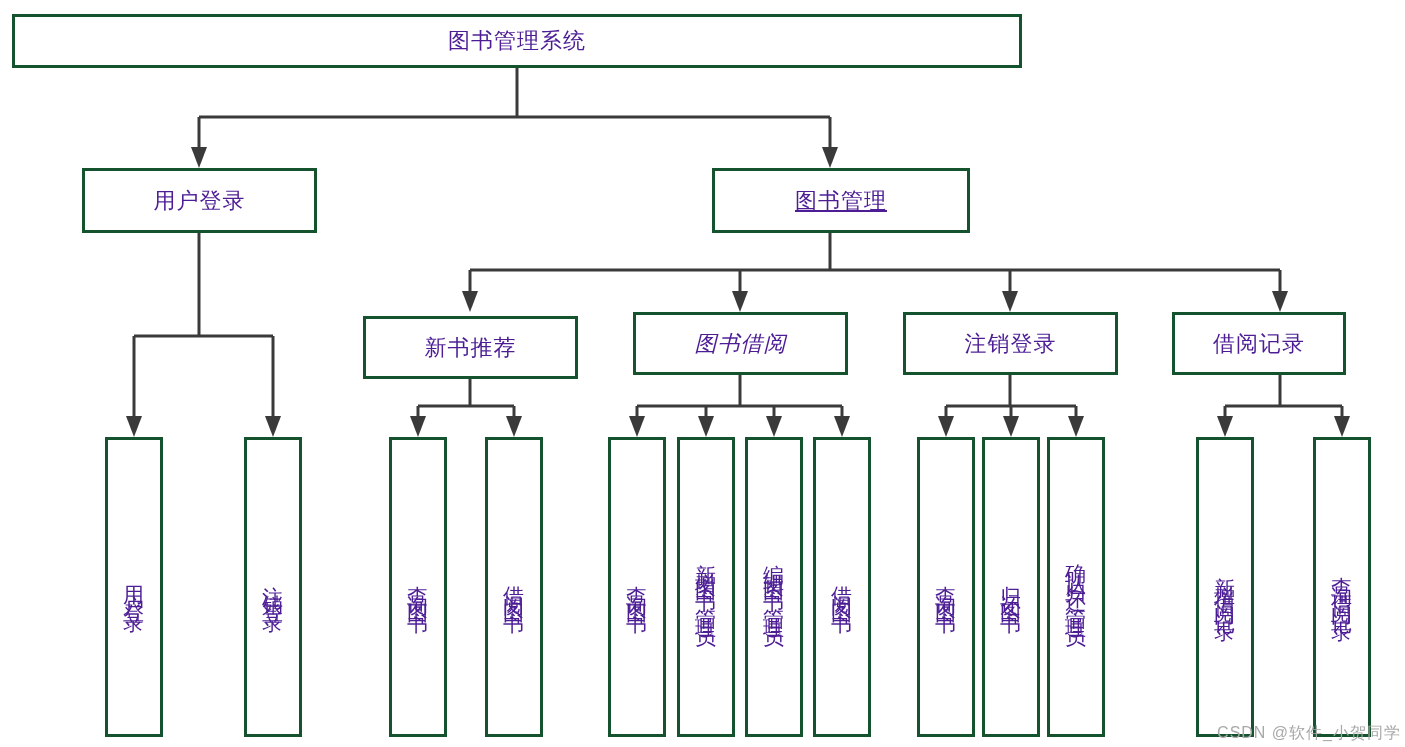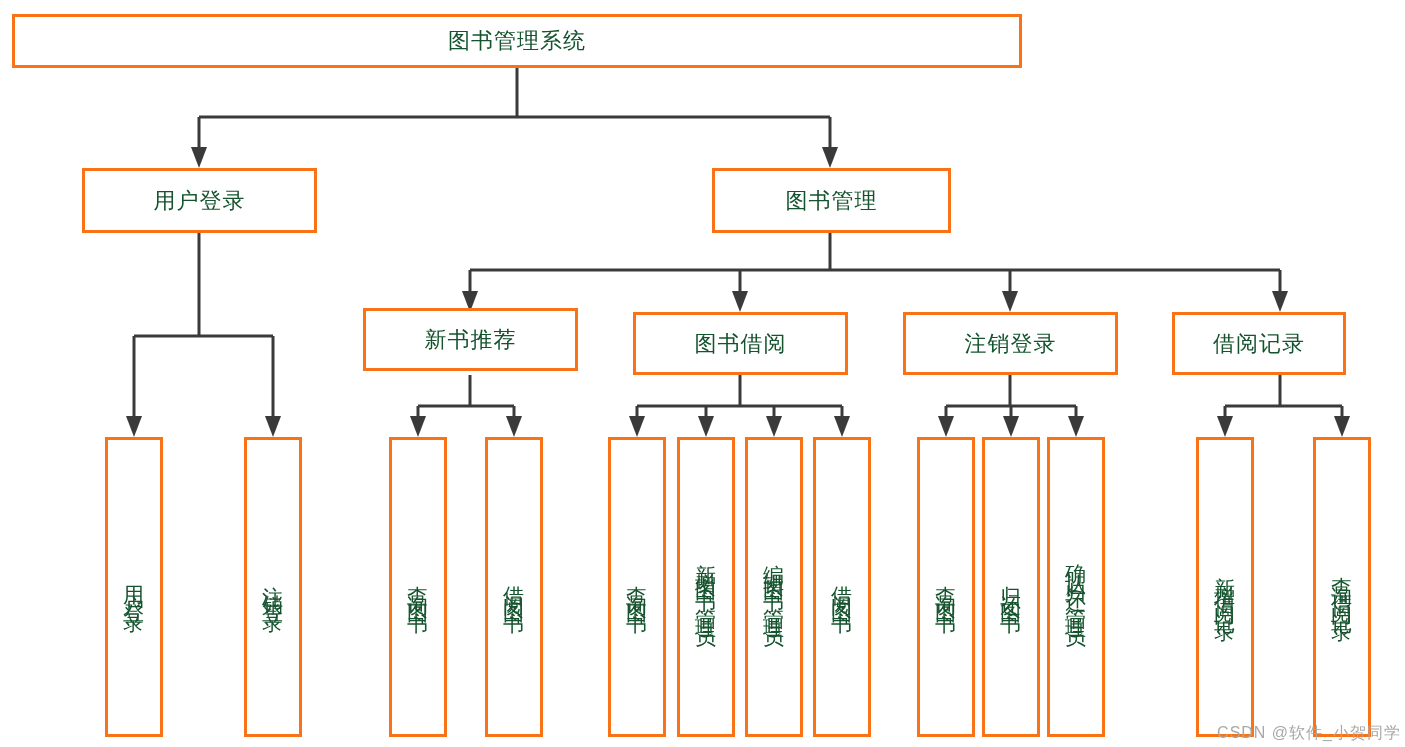--- a/index.html
+++ b/index.html
@@ -12,26 +12,26 @@
     font-family: "Liberation Sans", "DejaVu Sans", sans-serif;
   }
   .connector-layer {
     position: absolute;
     left: 0; top: 0;
     width: 1405px; height: 747px;
   }
   .node {
     position: absolute;
     box-sizing: border-box;
-    border: 3px solid #f97316;
+    border: 3px solid #14532d;
     background: #ffffff;
     display: flex;
     align-items: center;
     justify-content: center;
-    color: #14532d;
+    color: #4c1d95;
   }
   .h-node { font-size: 22px; letter-spacing: 1px; white-space: nowrap; }
   .v-node { font-size: 21px; }
   .v-node .vtext {
     writing-mode: vertical-rl;
     letter-spacing: 9px;
     line-height: 1;
   }
   .watermark {
     position: absolute;
@@ -113,28 +113,28 @@
     </g>
   </svg>
 
   <div class="node h-node" style="left:12px; top:14px; width:1010px; height:54px;">
     <span>图书管理系统</span>
   </div>
 
   <div class="node h-node" style="left:82px; top:168px; width:235px; height:65px;">
     <span>用户登录</span>
   </div>
-  <div class="node h-node" style="left:712px; top:168px; width:239px; height:65px;">
+  <div class="node h-node" style="left:712px; top:168px; width:258px; height:65px;text-decoration:underline;">
     <span>图书管理</span>
   </div>
 
-  <div class="node h-node" style="left:363px; top:308px; width:215px; height:63px;">
+  <div class="node h-node" style="left:363px; top:316px; width:215px; height:63px;">
     <span>新书推荐</span>
   </div>
-  <div class="node h-node" style="left:633px; top:312px; width:215px; height:63px;">
+  <div class="node h-node" style="left:633px; top:312px; width:215px; height:63px;font-style:italic;">
     <span>图书借阅</span>
   </div>
   <div class="node h-node" style="left:903px; top:312px; width:215px; height:63px;">
     <span>注销登录</span>
   </div>
   <div class="node h-node" style="left:1172px; top:312px; width:174px; height:63px;">
     <span>借阅记录</span>
   </div>
 
   <div class="node v-node" style="left:105px; top:437px; width:58px; height:300px;">

